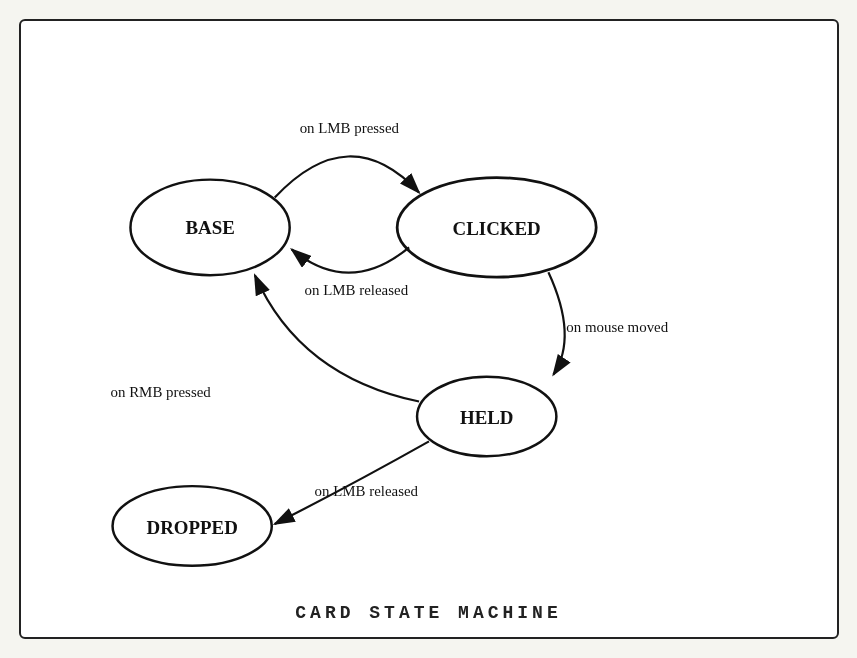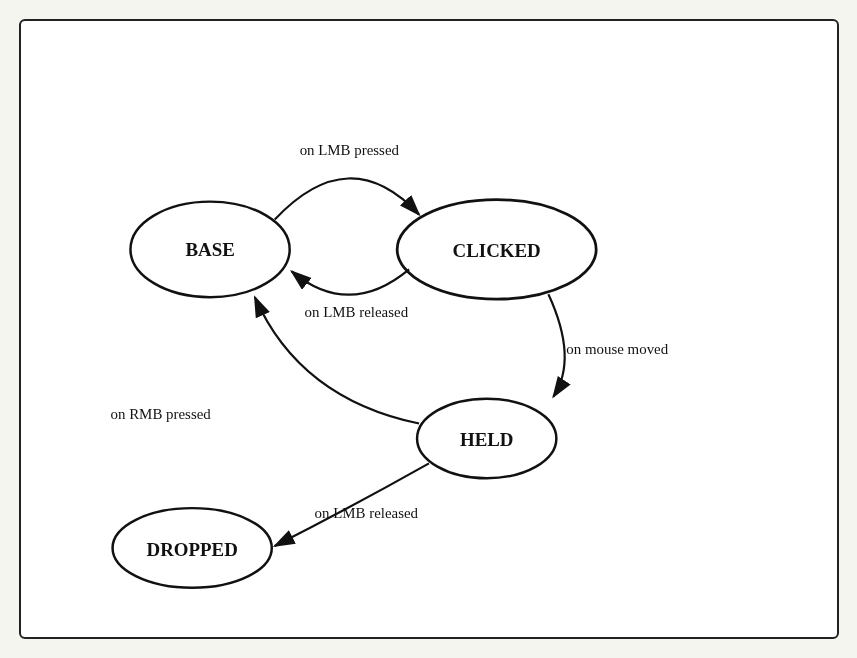--- a/index.html
+++ b/index.html
@@ -91,13 +91,14 @@
       <path d="M 530 245 Q 560 310 535 348" fill="none" stroke="#111" stroke-width="2.2" marker-end="url(#arrowhead)"></path>
       <text x="548" y="305" class="handwritten">on mouse moved</text>
 
       <path d="M 400 375 Q 280 350 235 248" fill="none" stroke="#111" stroke-width="2.2" marker-end="url(#arrowhead)"></path>
       <text x="90" y="370" class="handwritten">on RMB pressed</text>
 
       <path d="M 410 415 Q 330 460 255 498" fill="none" stroke="#111" stroke-width="2.2" marker-end="url(#arrowhead)"></path>
       <text x="295" y="470" class="handwritten">on LMB released</text>
     </svg>
   </div>
+  <div class="caption">CARD STATE MACHINE</div>
 </div>
 
 </body></html>

